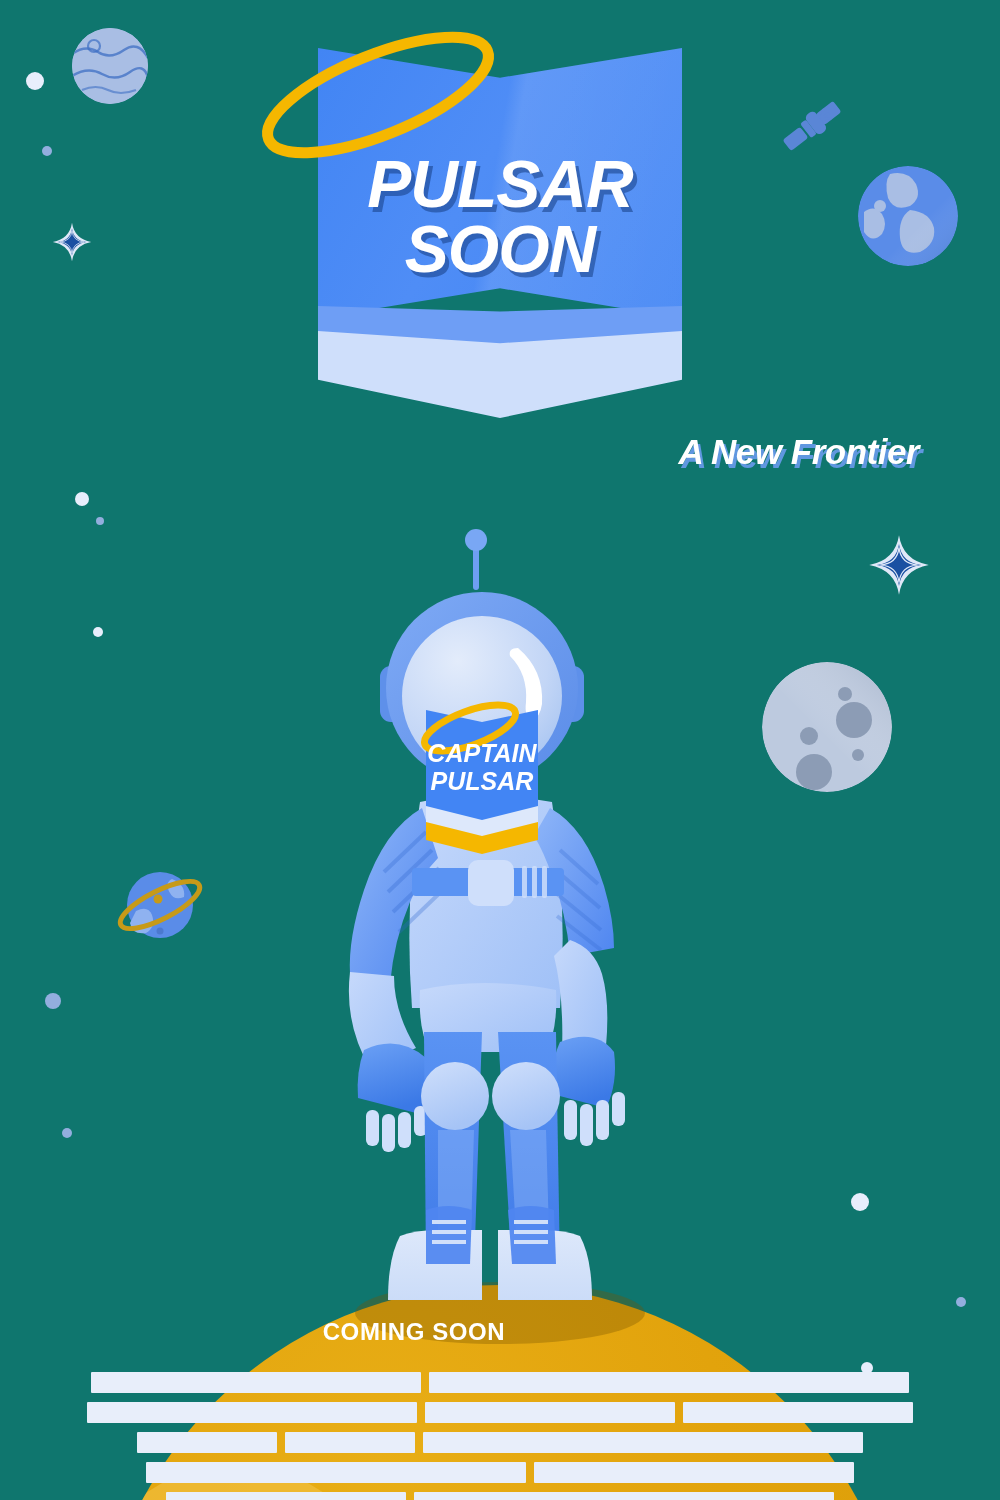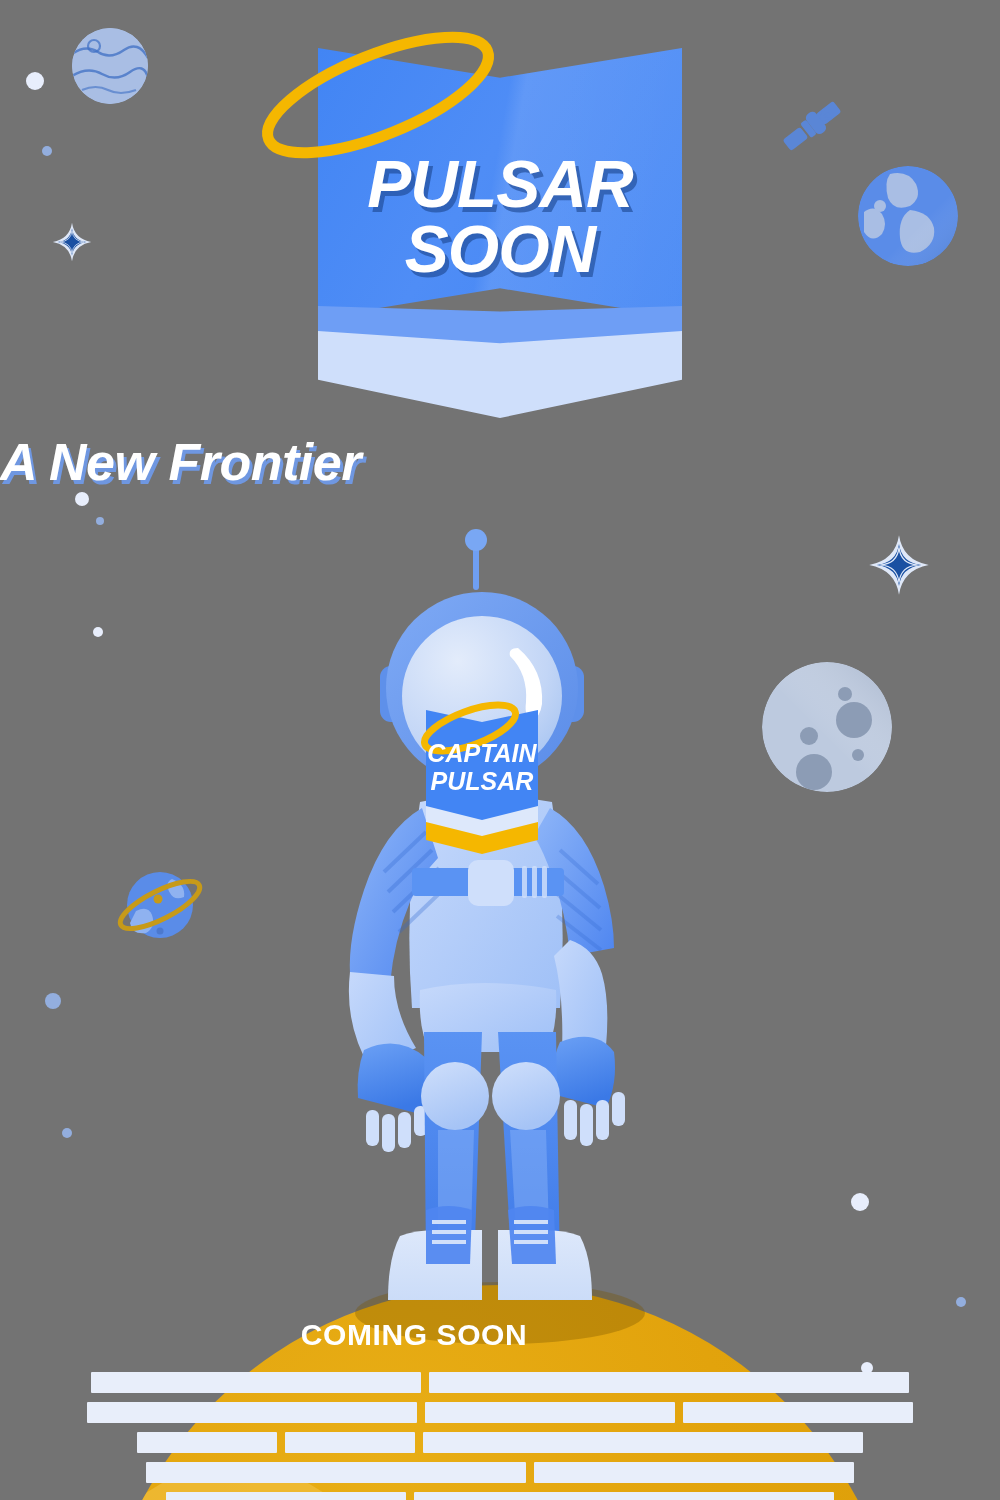--- a/index.html
+++ b/index.html
@@ -6,21 +6,21 @@
   * { margin:0; padding:0; box-sizing:border-box; }
   html,body { background:#1a4fa0; }
   body {
     width:1000px; height:1500px;
     font-family:"Liberation Sans", sans-serif;
     overflow:hidden;
   }
   #poster {
     position:relative;
     width:1000px; height:1500px;
-    background:#737373;
+    background:#0f766e;
     overflow:hidden;
   }
 
   
   .star { position:absolute; border-radius:50%; background:#e8eefc; }
   .star.dim { background:#93aede; }
 
   .sparkle { position:absolute; }
 
   
@@ -69,24 +69,24 @@
     line-height:0.98;
     letter-spacing:-1px;
     text-shadow:4px 5px 0 rgba(21,62,132,0.55);
     font-family:"Liberation Sans", sans-serif;
   }
   .emblem-title .l2 { display:block; }
 
   
   #subtitle {
     position:absolute; left:0; top:432px; width:919px;
-    text-align:left;
+    text-align:right;
     color:#ffffff;
     font-style:italic; font-weight:bold;
-    font-size:52px; letter-spacing:-0.5px;
+    font-size:35px; letter-spacing:-0.5px;
     text-shadow:3px 4px 0 rgba(110,158,245,0.85);
   }
 
   
   #astronaut { position:absolute; left:292px; top:520px; width:400px; height:790px; }
 
   
   #ground-planet {
     position:absolute; left:95px; top:1285px;
     width:810px; height:810px;
@@ -99,21 +99,21 @@
   #feet-shadow {
     position:absolute; left:355px; top:1282px;
     width:290px; height:62px; border-radius:50%;
     background:rgba(120,84,0,0.34);
   }
 
   
   #coming-soon {
     position:absolute; left:0; top:1318px; width:828px;
     text-align:center;
-    color:#ffffff; font-size:30px; font-weight:bold;
+    color:#ffffff; font-size:24px; font-weight:bold;
     letter-spacing:0.6px;
   }
 
   
   #placeholder-block { position:absolute; left:0; top:1372px; width:1000px; }
   .ph-row { display:flex; justify-content:center; gap:8px; margin-bottom:9px; }
   .ph-bar { height:21px; background:#e8eefa; border-radius:1px; }
 </style>
 </head>
 <body>

